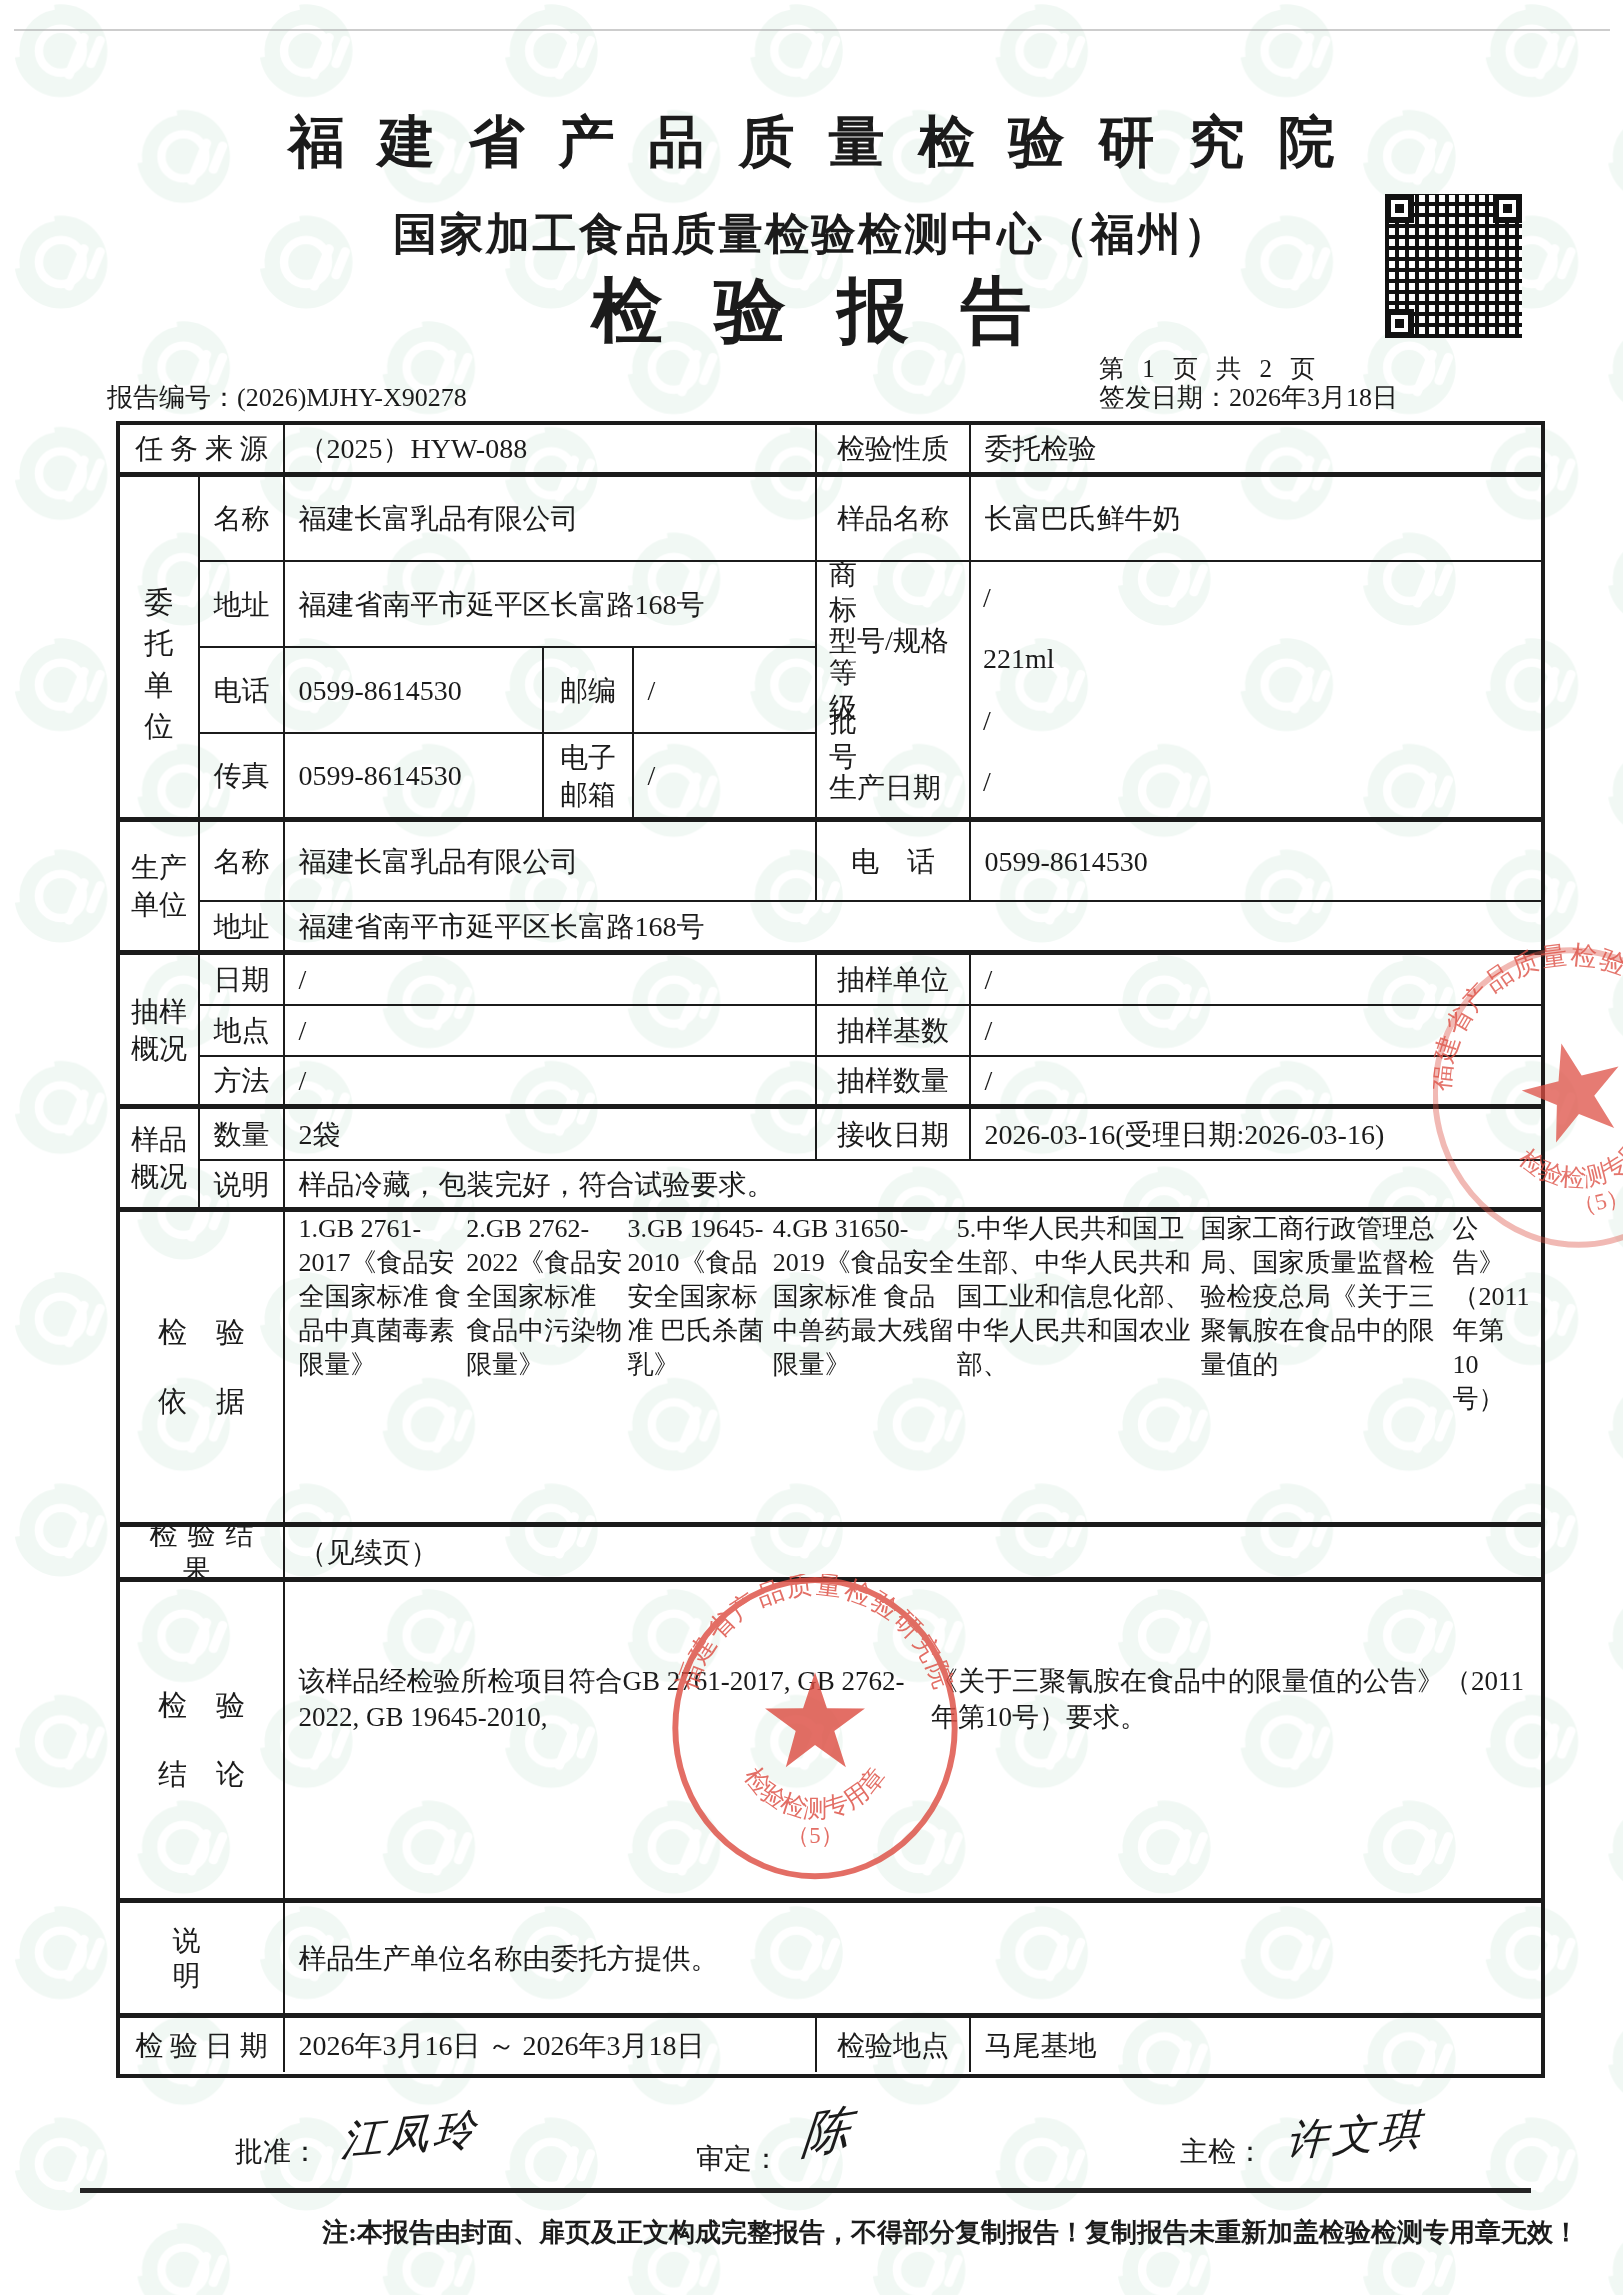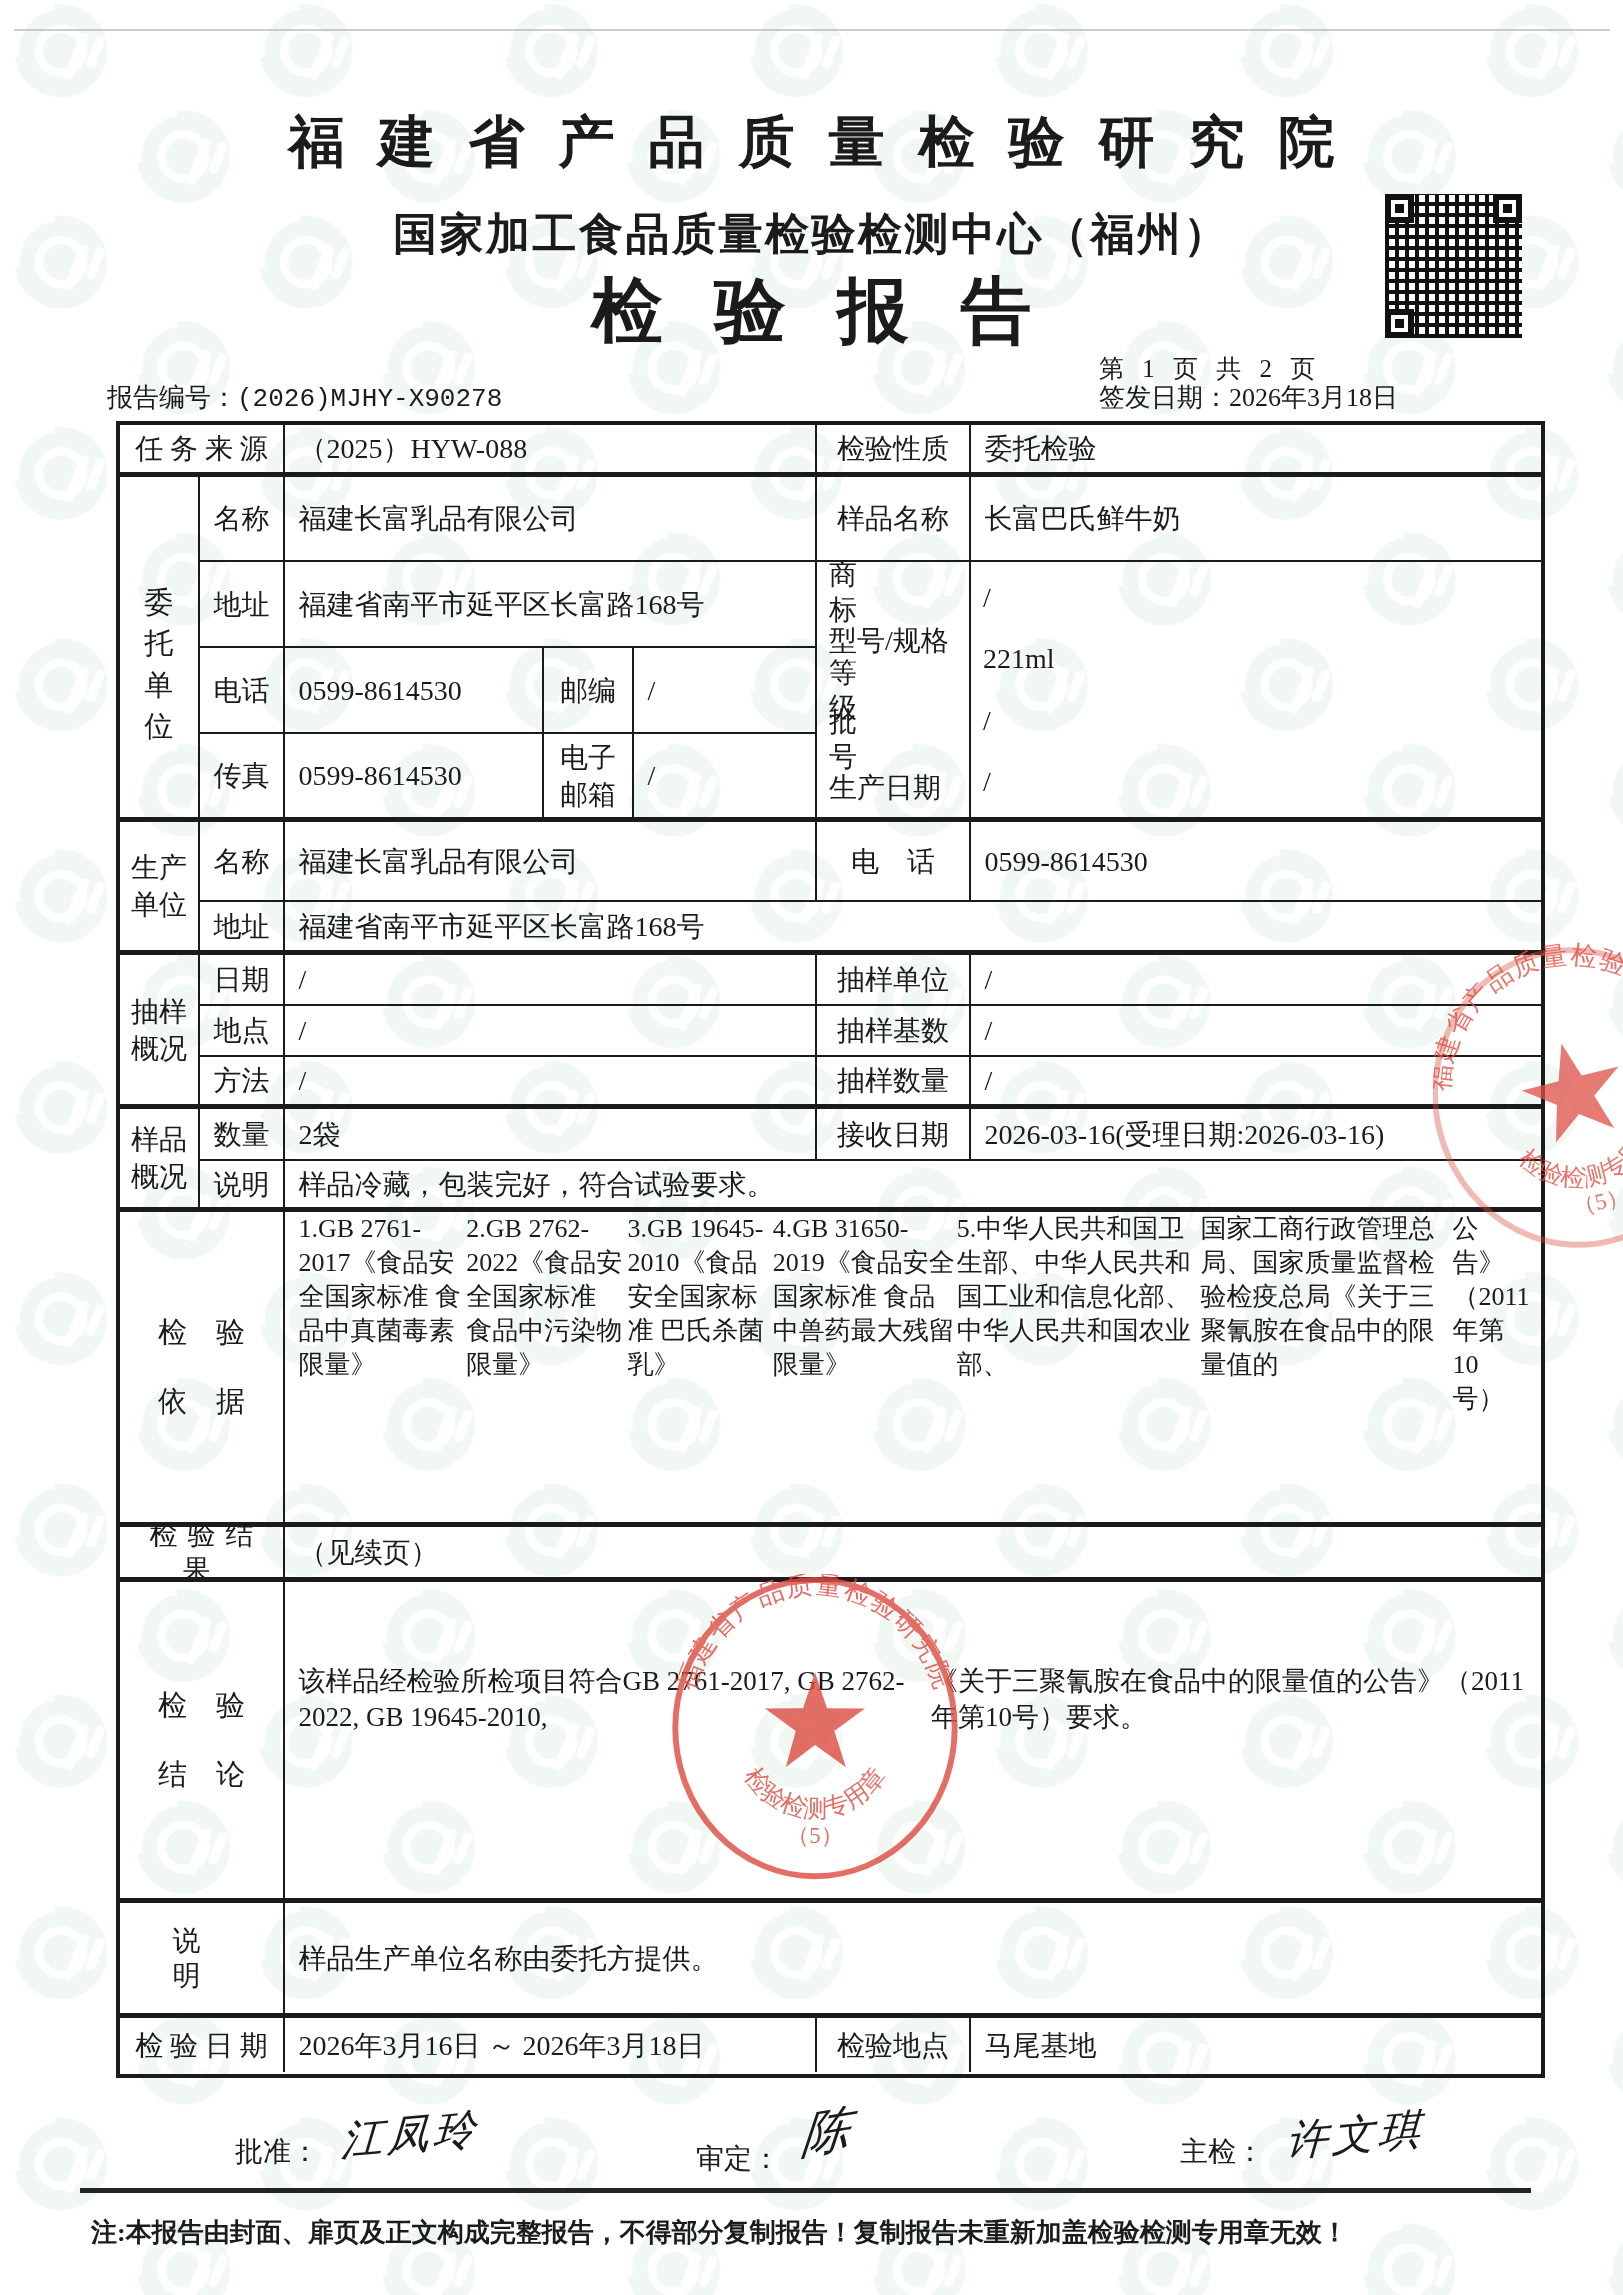--- a/index.html
+++ b/index.html
@@ -8,21 +8,21 @@
   .abs{position:absolute;}
   .scanline{position:absolute;top:29px;left:13.5px;width:1596px;height:1.7px;background:#ababab;opacity:.6;}
   
   .t-institute{position:absolute;top:105px;left:0;width:100%;text-align:center;
     font-size:56px;font-weight:700;letter-spacing:34px;text-indent:34px;white-space:nowrap;z-index:2;}
   .t-center{position:absolute;top:205px;left:0;width:100%;text-align:center;
     font-size:44px;font-weight:700;letter-spacing:2.5px;z-index:2;}
   .t-report{position:absolute;top:264px;left:0;width:100%;text-align:center;
     font-size:71px;font-weight:700;letter-spacing:52px;text-indent:52px;z-index:2;}
   .pageinfo{position:absolute;left:1099px;top:352px;font-size:25px;letter-spacing:6px;z-index:2;}
-  .repno{position:absolute;left:107px;top:380px;font-size:26px;z-index:2;font-family:Liberation Mono, monospace;}
+  .repno{position:absolute;left:107px;top:380px;font-size:26px;z-index:2;}
   .issue{position:absolute;left:1099px;top:380px;font-size:26px;z-index:2;}
   
   .qr{position:absolute;left:1385px;top:194px;width:137px;height:144px;background:
       repeating-linear-gradient(90deg,#111 0 4.2px,transparent 4.2px 10px),
       repeating-linear-gradient(0deg,#111 0 4.2px,#fff 4.2px 11px);z-index:2;}
   .qr .f{position:absolute;width:29px;height:29px;background:#fff;border:6px solid #111;box-sizing:border-box;}
   .qr .f::after{content:"";position:absolute;left:4.2px;top:4.2px;width:8.5px;height:8.5px;background:#111;}
   .qr .f1{left:0;top:0}.qr .f2{right:0;top:0}.qr .f3{left:0;bottom:0}
   
   .tbl{position:absolute;left:116px;top:421px;width:1421px;height:1649px;border:4.2px solid #1b1b1b;
@@ -48,21 +48,21 @@
   .col{flex-direction:row;align-items:flex-start;justify-content:center;}
   .basis div{line-height:34px;font-size:26px;}
   .concl{justify-content:space-between;padding-top:81px;}
   .concl div{line-height:36px;font-size:27px;}
   
   .sig{position:absolute;top:2119px;font-size:28px;z-index:2;white-space:nowrap;}
   .hw{display:inline-block;font-style:italic;font-size:42px;letter-spacing:4.2px;
       transform:rotate(-5deg) skewX(-8deg);position:relative;top:-12px;margin-left:22px;}
   .hw2{font-size:49px;transform:rotate(-9deg) skewX(-15deg);top:-20px;}
   .divider{position:absolute;left:80px;top:2188px;width:1451px;height:5px;background:#242424;z-index:2;}
-  .note{position:absolute;left:91px;top:2215px;width:1488px;font-size:26px;font-weight:700;z-index:2;}
+  .note{position:absolute;left:91px;top:2215px;width:1488px;font-size:26px;font-weight:700;z-index:2;text-align:right;}
   
   .stamp{position:absolute;z-index:4;}
   .stxt{fill:#dd4f44;font-family:"Liberation Serif","DejaVu Serif",serif;}
 </style>
 </head>
 <body>
 
 <div class="page">
 
   <svg class="abs" style="left:0;top:0;z-index:0;" width="1623" height="2295" viewBox="0 0 1920 2715">

